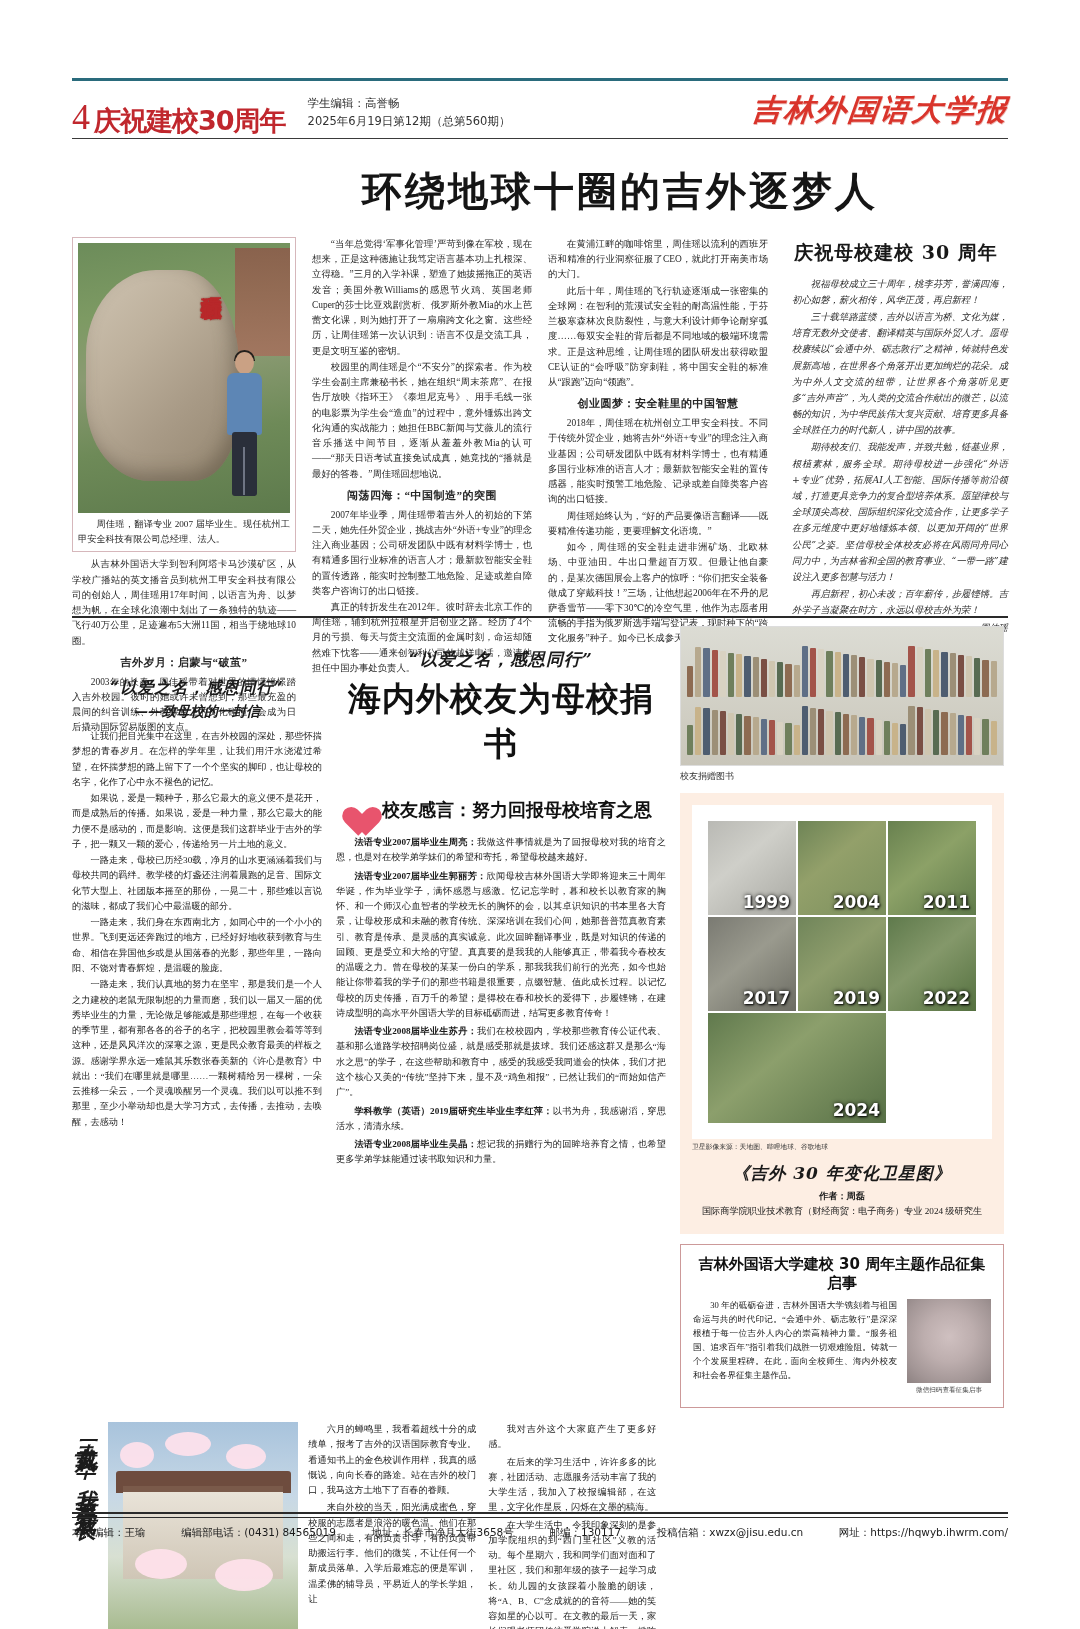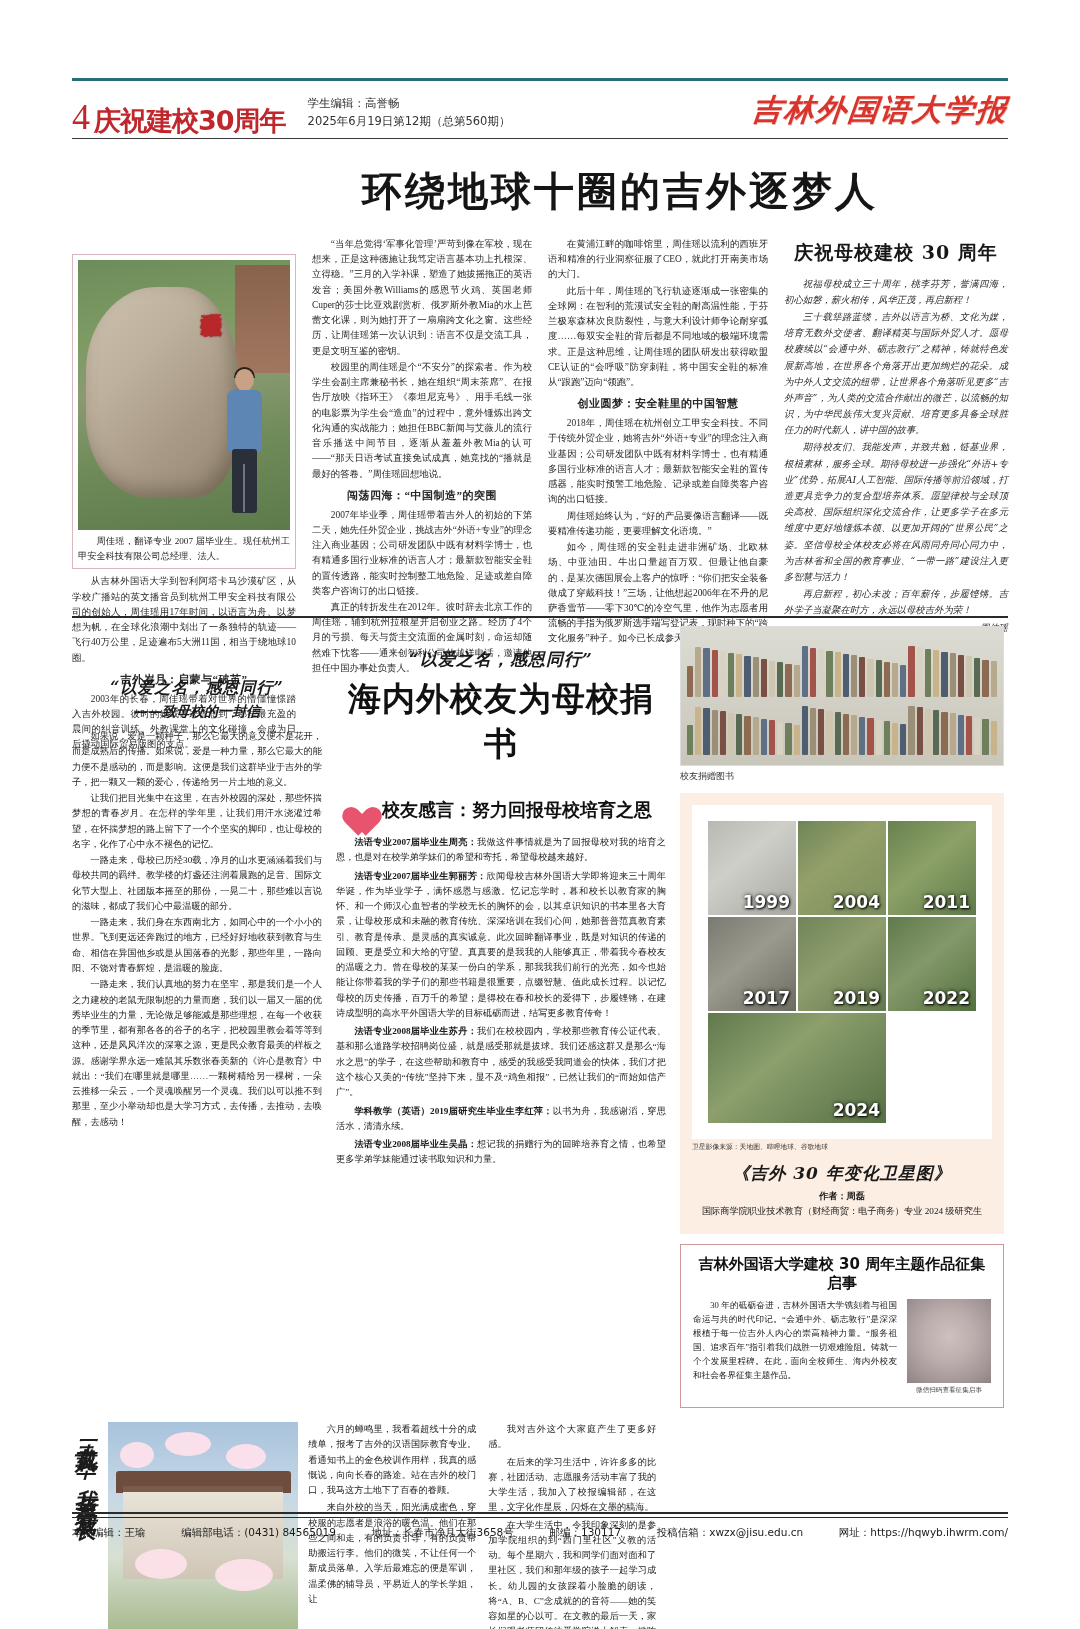--- a/index.html
+++ b/index.html
@@ -39,21 +39,21 @@
   .article-top { position:absolute; left:72px; top:152px; width:936px; height:470px; }
   .headline-main {
     text-align:center; font-family:"DejaVu Serif","Liberation Serif",serif;
     font-size:40px; font-weight:bold; letter-spacing:3px; color:#151515;
     margin-left:160px; margin-top:12px;
   }
   .top-cols { display:flex; gap:16px; margin-top:18px; }
   .col { font-size:9.4px; line-height:1.62; text-align:justify; color:#262626; }
   .col p { text-indent:2em; margin-bottom:1px; }
   .col h4 { font-size:11px; text-align:center; font-weight:bold; margin:5px 0 3px; letter-spacing:.5px;}
-  .c1 { width:224px;margin-top:17px; }
+  .c1 { width:224px; }
   .c2 { width:222px; }
   .c3 { width:222px; }
   .c4 { width:226px; }
 
   .photo-box { border:1px solid #d6b7bb; padding:5px; background:#fff; width:224px; }
   .photo-img {
     width:100%; height:270px; position:relative; overflow:hidden;
     background:linear-gradient(170deg,#6c8c5a 0%, #7d9a63 25%, #8a9a72 45%, #6e8a58 70%, #5d7a4c 100%);
   }
   .rock {
@@ -81,21 +81,21 @@
     background:linear-gradient(180deg,#8d5a4a,#a5705c); opacity:.85; }
   .photo-cap { font-size:9.2px; line-height:1.6; margin-top:4px; color:#262626; text-indent:2em;}
 
   
   .greet-title {
     font-family:"DejaVu Serif",serif; font-size:19px; font-weight:bold;
     text-align:center; letter-spacing:1px; margin-bottom:8px; color:#181818;
   }
   .greet-body { font-size:9.4px; line-height:1.72; font-style:italic; text-align:justify; color:#2b2b2b;
     font-family:"DejaVu Serif",serif; }
-  .greet-body p { text-indent:2em; }
+  .greet-body p { text-indent:2em;margin-left:8px; }
   .greet-sign { text-align:right; font-size:9.4px; font-style:italic; margin-top:3px; }
   .byline { text-align:right; font-size:9.2px; margin-top:4px; }
 
   .sec-rule { position:absolute; left:72px; width:936px; height:2px; background:#2a2a2a; }
 
   
   .article-mid { position:absolute; left:72px; top:626px; width:936px; }
   .mid-grid { display:flex; gap:14px; }
   .mid-left { width:250px; }
   .news-brief { font-size:9.6px; line-height:1.68; text-align:justify; }
@@ -289,22 +289,22 @@
   <div class="sec-rule" style="top:616px"></div>
 
   <div class="article-mid">
     <div class="mid-grid">
 
       <div class="mid-left">
 
         <div class="letter-head1">“以爱之名，感恩同行”</div>
         <div class="letter-head2">——致母校的一封信</div>
         <div class="letter-body">
+          <p>让我们把目光集中在这里，在吉外校园的深处，那些怀揣梦想的青春岁月。在怎样的学年里，让我们用汗水浇灌过希望，在怀揣梦想的路上留下了一个个坚实的脚印，也让母校的名字，化作了心中永不褪色的记忆。</p>
           <p>如果说，爱是一颗种子，那么它最大的意义便不是花开，而是成熟后的传播。如果说，爱是一种力量，那么它最大的能力便不是感动的，而是影响。这便是我们这群毕业于吉外的学子，把一颗又一颗的爱心，传递给另一片土地的意义。</p>
-          <p>让我们把目光集中在这里，在吉外校园的深处，那些怀揣梦想的青春岁月。在怎样的学年里，让我们用汗水浇灌过希望，在怀揣梦想的路上留下了一个个坚实的脚印，也让母校的名字，化作了心中永不褪色的记忆。</p>
           <p>一路走来，母校已历经30载，净月的山水更涵涵着我们与母校共同的羁绊。教学楼的灯盏还注润着晨跑的足音、国际文化节大型上、社团版本摇至的那份，一晃二十，那些难以言说的滋味，都成了我们心中最温暖的部分。</p>
           <p>一路走来，我们身在东西南北方，如同心中的一个小小的世界。飞到更远还奔跑过的地方，已经好好地收获到教育与生命、相信在异国他乡或是从国落春的光影，那些年里，一路向阳、不饶对青春辉煌，是温暖的脸庞。</p>
           <p>一路走来，我们认真地的努力在坚牢，那是我们是一个人之力建校的老鼠无限制想的力量而磨，我们以一届又一届的优秀毕业生的力量，无论做足够能减是那些理想，在每一个收获的季节里，都有那各各的谷子的名字，把校园里教会着等等到这种，还是风风洋次的深寒之源，更是民众教育最美的样板之源。感谢学界永远一难鼠其乐数张春美新的《许心是教育》中就出：“我们在哪里就是哪里……一颗树精给另一棵树，一朵云推移一朵云，一个灵魂唤醒另一个灵魂。我们以可以推不到那里，至少小举动却也是大学习方式，去传播，去推动，去唤醒，去感动！</p>
         </div>
       </div>
 
       <div class="mid-center">
         <div class="kicker">“以爱之名，感恩同行”</div>
         <div class="mid-headline">海内外校友为母校捐书</div>
 

